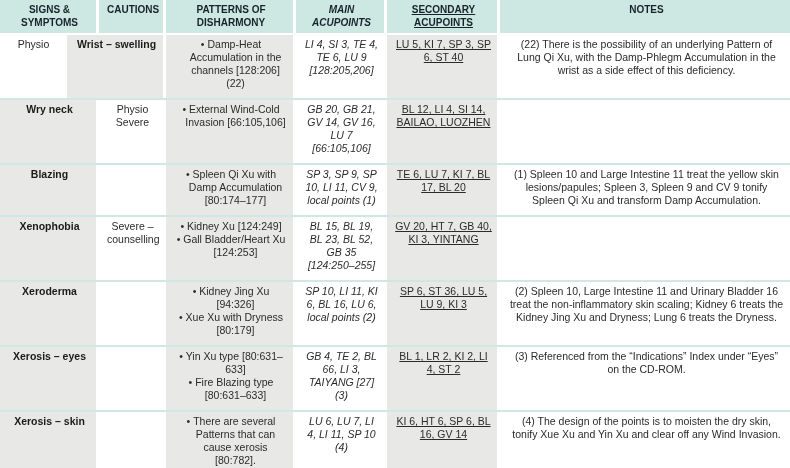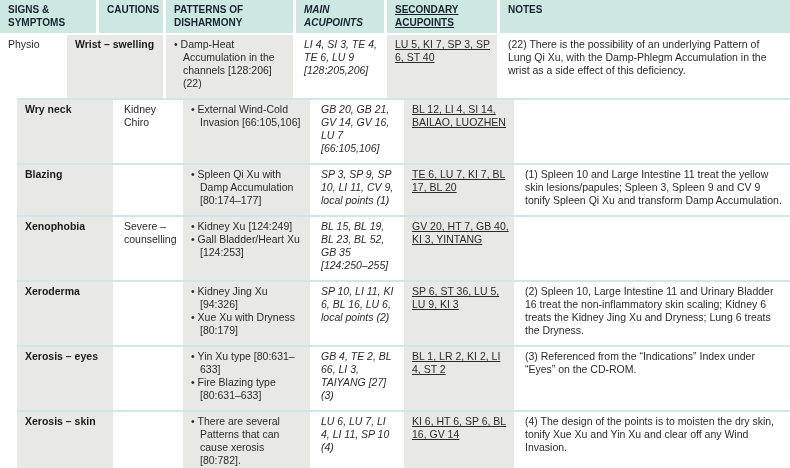--- a/index.html
+++ b/index.html
@@ -19,31 +19,31 @@
     border-bottom: 2px solid #bfdfda;
   }
   .trow {
     display: flex;
     column-gap: 3px;
     background: #ffffff;
     align-items: stretch;
   }
   .trow + .trow {
     border-top: 2px solid #cfe8e4;
-    margin-left: 17px;
   }
   .body-rows .trow:first-child {
     border-top: 2px solid #ffffff;
   }
   .cell {
     box-sizing: border-box;
     padding: 3px 5px 8px 8px;
     font-size: 10.5px;
     line-height: 13px;
     color: #2b2b2b;
+    text-align: center;
   }
   .col-signs     { width: 96px;  flex: 0 0 96px;  background: #e8e8e7; }
   .col-cautions  { width: 64px;  flex: 0 0 64px;  background: #ffffff; }
   .col-patterns  { width: 127px; flex: 0 0 127px; background: #e8e8e7; }
   .col-main      { width: 88px;  flex: 0 0 88px;  background: #ffffff; font-style: italic; }
   .col-secondary { width: 110px; flex: 0 0 110px; background: #e8e8e7; text-decoration: underline; }
   .col-notes     { flex: 1 1 auto;                background: #ffffff; }
 
   .header-row .cell {
     background: #cde7e3;
@@ -90,21 +90,21 @@
         <div class="cell col-patterns">
           <div class="bullet-item">Damp-Heat Accumulation in the channels [128:206] (22)</div>
         </div>
         <div class="cell col-main">LI 4, SI 3, TE 4, TE 6, LU 9 [128:205,206]</div>
         <div class="cell col-secondary">LU 5, KI 7, SP 3, SP 6, ST 40</div>
         <div class="cell col-notes">(22) There is the possibility of an underlying Pattern of Lung Qi Xu, with the Damp-Phlegm Accumulation in the wrist as a side effect of this deficiency.</div>
       </div>
 
       <div class="trow">
         <div class="cell col-signs sign-name">Wry neck</div>
-        <div class="cell col-cautions">Kidney Chiro</div>
+        <div class="cell col-cautions">Physio Severe</div>
         <div class="cell col-patterns">
           <div class="bullet-item">External Wind-Cold Invasion [66:105,106]</div>
         </div>
         <div class="cell col-main">GB 20, GB 21, GV 14, GV 16, LU 7 [66:105,106]</div>
         <div class="cell col-secondary">BL 12, LI 4, SI 14, BAILAO, LUOZHEN</div>
         <div class="cell col-notes"></div>
       </div>
 
       <div class="trow">
         <div class="cell col-signs sign-name">Blazing</div>

